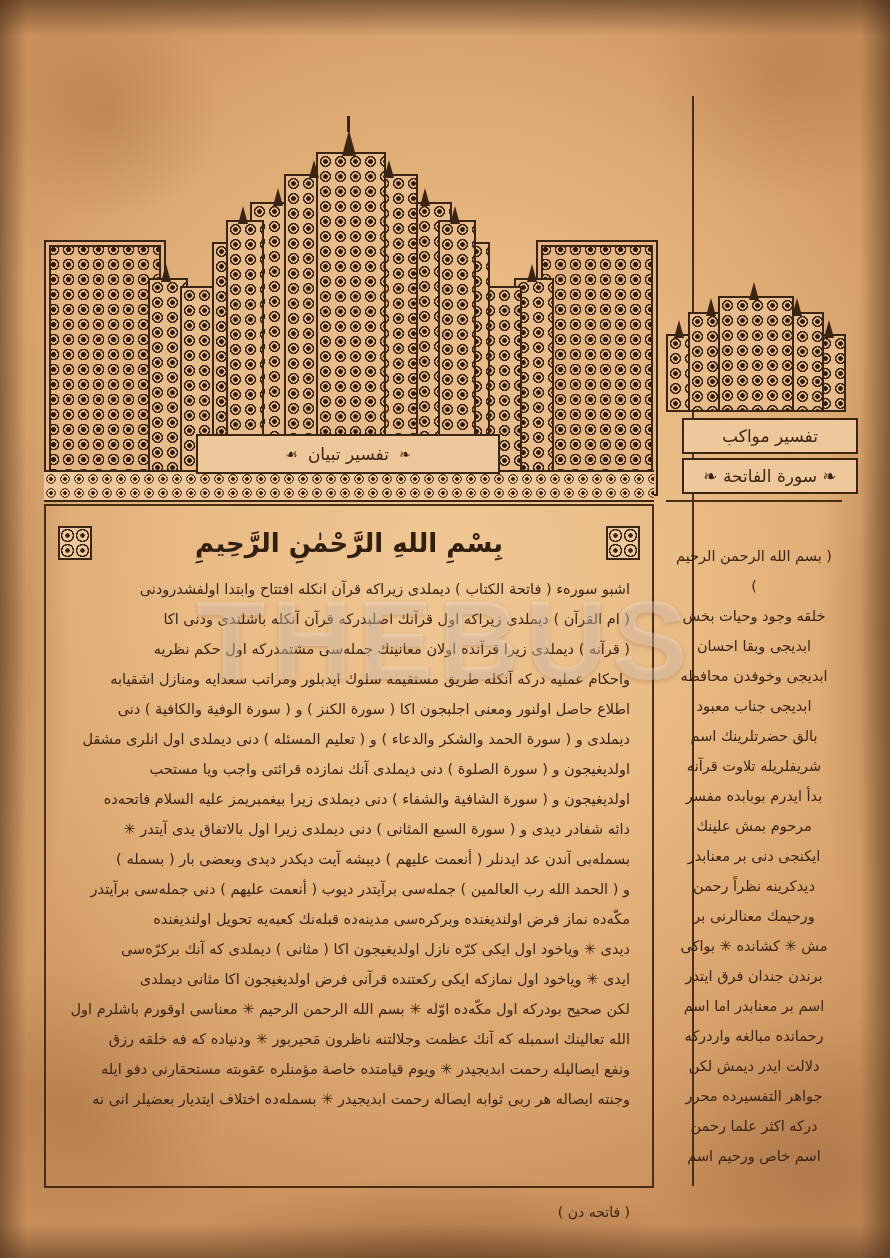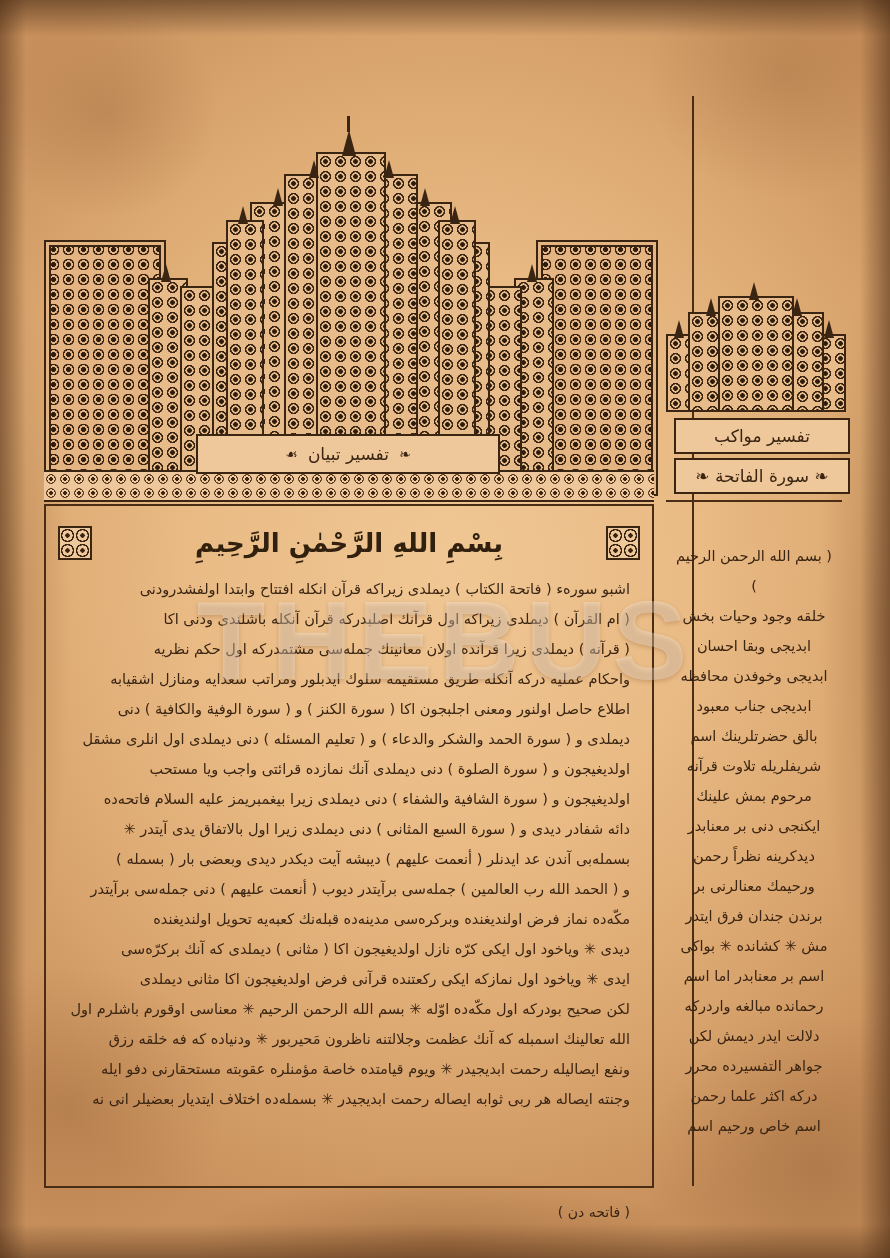--- a/index.html
+++ b/index.html
@@ -262,21 +262,21 @@
 
   
   #side-ornament {
     position: absolute;
     left: 0; top: 188px;
     width: 176px;
     height: 128px;
   }
   #side-cartouche-1, #side-cartouche-2 {
     position: absolute;
-    left: 8px;
+    left: 16px;
     width: 172px;
     height: 32px;
     border: 2px solid #3a2412;
     background: #eec79b;
     display: flex;
     align-items: center;
     justify-content: center;
   }
   #side-cartouche-1 { top: 322px; }
   #side-cartouche-2 { top: 362px; }
@@ -426,26 +426,27 @@
       <div id="side-frame">
         <div id="side-top-rule"></div>
         <div id="side-body">
             <p>( بسم الله الرحمن الرحيم )</p>
             <p>خلقه وجود وحيات بخش</p>
             <p>ابديجى وبقا احسان</p>
             <p>ابديجى وخوفدن محافظه</p>
             <p>ابديجى جناب معبود</p>
             <p>بالق حضرتلرينك اسم</p>
             <p>شريفلريله تلاوت قرآنه</p>
+            <p>بدأ ايدرم بوبابده مفسر</p>
             <p>مرحوم بمش علينك</p>
             <p>ايكنجى دنى بر معنابدر</p>
             <p>ديدكرينه نظراً رحمن</p>
             <p>ورحيمك معنالرنى بر</p>
+            <p>مش ✳ كشانده ✳ بواكى</p>
             <p>برندن جندان فرق ايتدر</p>
-            <p>مش ✳ كشانده ✳ بواكى</p>
             <p>اسم بر معنابدر اما اسم</p>
             <p>رحمانده مبالغه واردركه</p>
             <p>دلالت ايدر ديمش لكن</p>
             <p>جواهر التفسيرده محرر</p>
             <p>دركه اكثر علما رحمن</p>
             <p>اسم خاص ورحيم اسم</p>
           </div>
       </div>
     </div>
 

